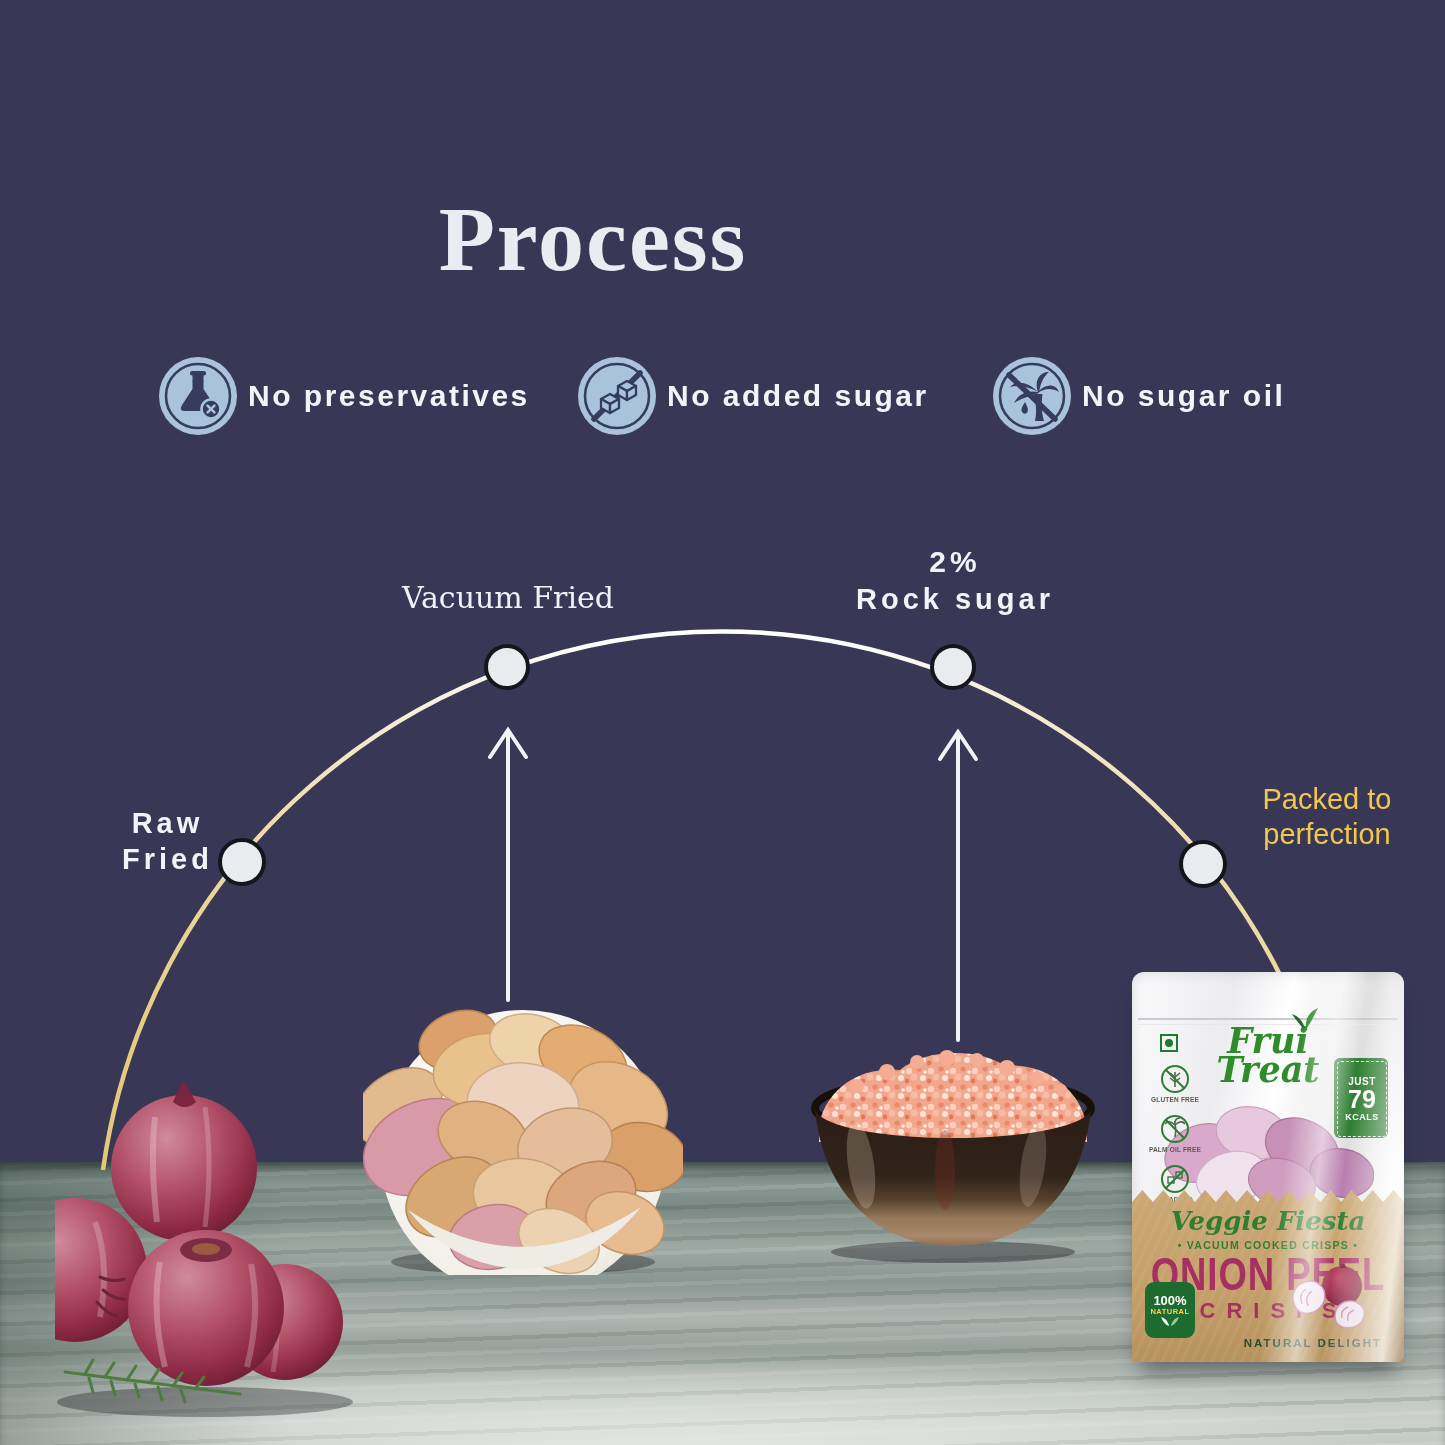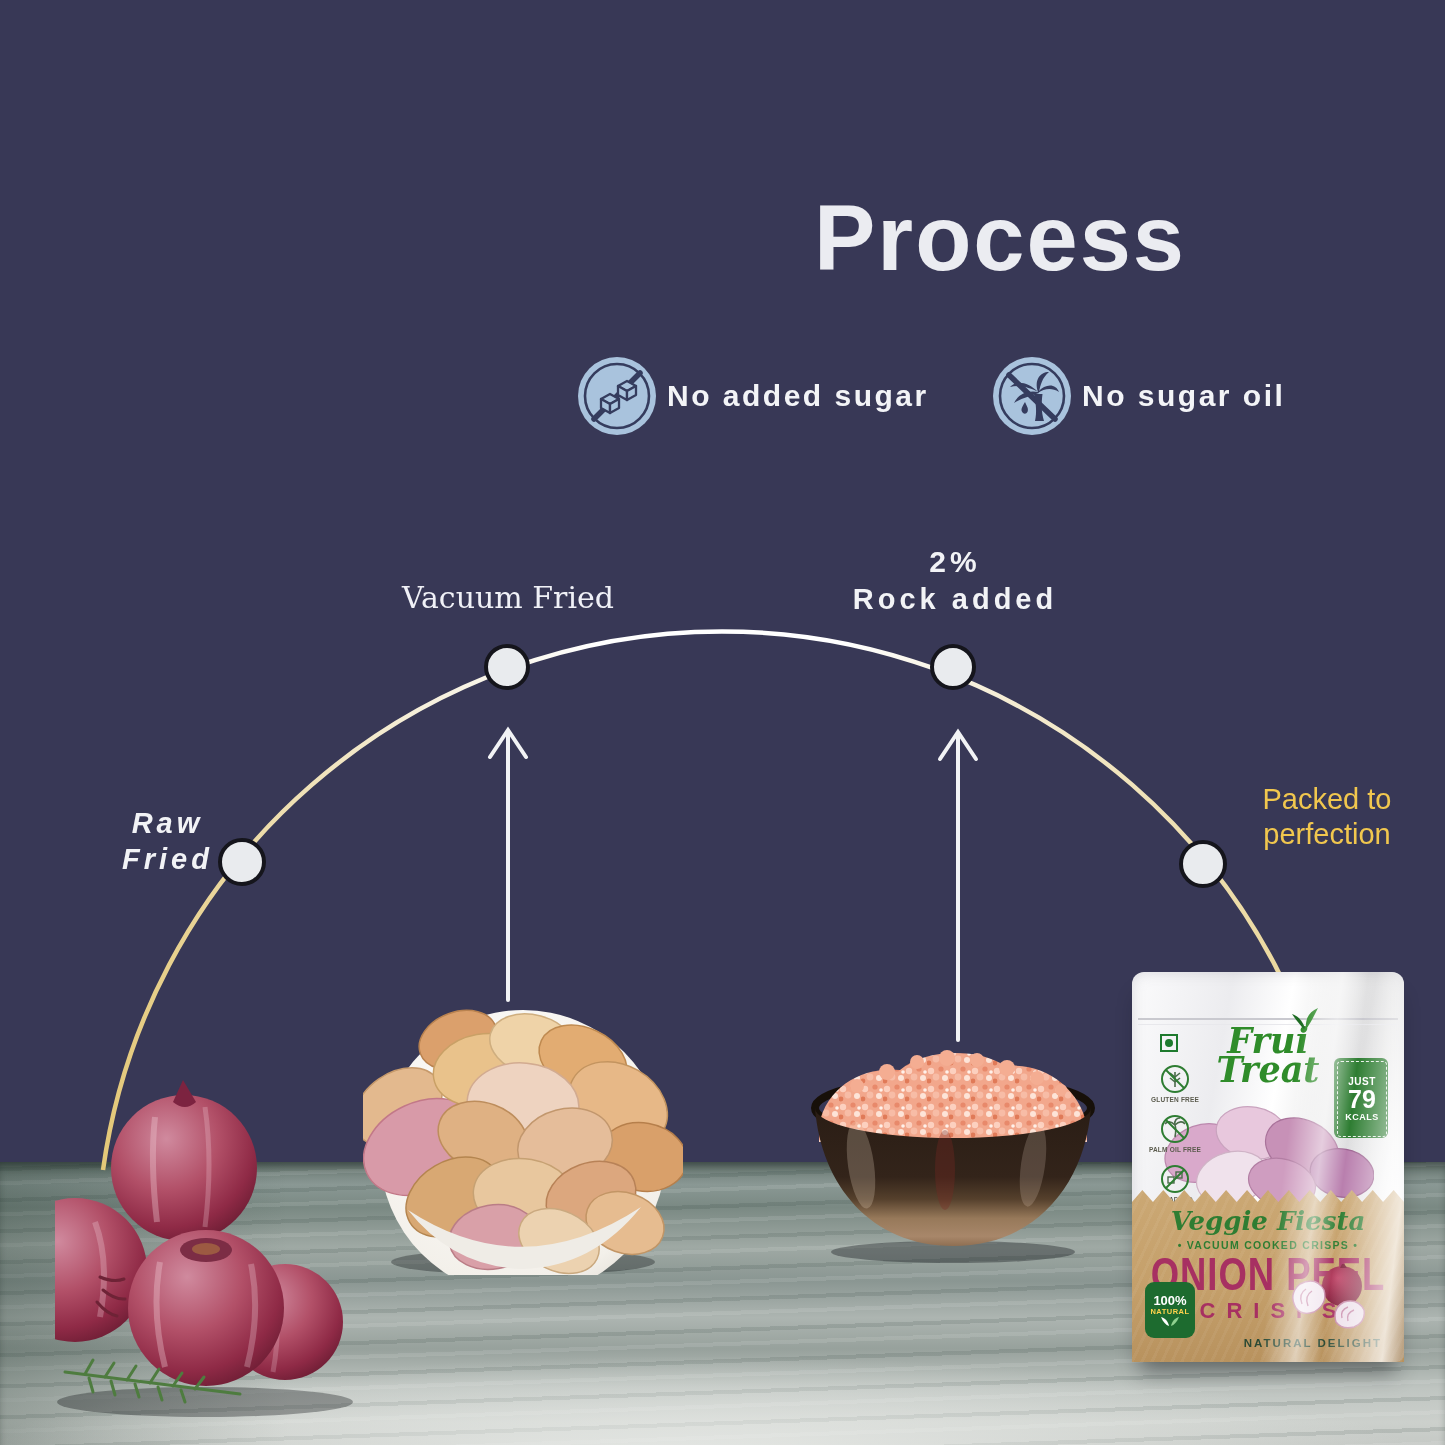--- a/index.html
+++ b/index.html
@@ -16,37 +16,37 @@
       repeating-linear-gradient(-2deg, rgba(255,255,255,.10) 0 4px, rgba(0,0,0,0) 4px 14px, rgba(28,48,42,.12) 14px 18px, rgba(0,0,0,0) 18px 31px),
       linear-gradient(180deg,#66756f 0%,#8a9894 8%,#7a8983 16%,#9fa9a4 30%,#8a9692 42%,#adb5b1 55%,#97a19c 66%,#bfc5c1 80%,#ccd0cc 92%,#c5c9c5 100%);
   }
   .surface::before{
     content:"";position:absolute;inset:0;
     box-shadow:inset 0 7px 9px -3px rgba(18,28,26,.5);
   }
   
   .title{
     position:absolute;left:0;top:186px;width:1186px;margin:0;
-    text-align:right;font-family:Liberation Sans, sans-serif;font-weight:700;
+    text-align:center;font-family:Liberation Serif, serif;font-weight:700;
     font-size:92px;letter-spacing:2px;color:#ebecf1;z-index:4;
   }
   
   .feature{position:absolute;top:355px;display:flex;align-items:center;gap:9px;z-index:4;}
   .f1{left:157px;} .f2{left:576px;} .f3{left:991px;}
   .feature-label{
     font-weight:bold;font-size:30px;letter-spacing:2.5px;color:#f3f4f7;white-space:nowrap;
   }
   .badge{width:82px;height:82px;display:block;}
   
   .overlay{position:absolute;left:0;top:0;z-index:2;}
   
   .step{position:absolute;z-index:4;text-align:center;}
   .step-bold{font-weight:bold;color:#f2f3f6;letter-spacing:4px;font-size:29px;line-height:1.25;}
   .step-serif{font-family:"DejaVu Serif",serif;color:#f0f1f7;font-size:30px;}
-  .step-raw{left:55px;top:805px;width:225px;font-style:italic;}
+  .step-raw{left:55px;top:805px;width:225px;}
   .step-vacuum{left:358px;top:580px;width:300px;}
   .step-rock{left:805px;top:543px;width:300px;}
   .step-rock .l1{font-size:30px;}
   .step-packed{left:1222px;top:782px;width:210px;font-family:Liberation Sans, sans-serif;
     color:#f1c74e;font-size:29px;line-height:1.22;}
   
   .art{position:absolute;z-index:3;}
   .art-onions{left:55px;top:1072px;}
   .art-crisps{left:363px;top:985px;}
   .art-salt{left:795px;top:1030px;}
@@ -102,20 +102,32 @@
 </style>
 </head>
 <body>
 
 <div class="stage">
 
   <div class="surface"></div>
 
   <h1 class="title">Process</h1>
 
+  <div class="feature f1">
+    <svg class="badge" viewBox="-41 -41 82 82">
+      <circle r="39" fill="#a9c3dd"></circle>
+      <circle r="32" fill="#a9c3dd" stroke="#353c5e" stroke-width="2.6"></circle>
+      <rect x="-8" y="-25" width="16" height="4.5" rx="2" fill="#353c5e"></rect>
+      <rect x="-5.5" y="-22" width="11" height="8" fill="#353c5e"></rect>
+      <path d="M -5.5 -15 L -5.5 -7 L -16 9 Q -19.5 15 -13 15 L 13 15 Q 19.5 15 16 9 L 5.5 -7 L 5.5 -15 Z" fill="#353c5e"></path>
+      <circle cx="13" cy="13" r="9.5" fill="#353c5e" stroke="#a9c3dd" stroke-width="2.6"></circle>
+      <path d="M 9.6 9.6 L 16.4 16.4 M 16.4 9.6 L 9.6 16.4" stroke="#a9c3dd" stroke-width="2.6" stroke-linecap="round"></path>
+    </svg>
+    <span class="feature-label">No preservatives</span>
+  </div>
 
   <div class="feature f2">
     <svg class="badge" viewBox="-41 -41 82 82">
       <circle r="39" fill="#a9c3dd"></circle>
       <circle r="32" fill="#a9c3dd" stroke="#353c5e" stroke-width="2.6"></circle>
       <line x1="-23" y1="23" x2="23" y2="-23" stroke="#353c5e" stroke-width="5.5" stroke-linecap="round"></line>
       <g stroke="#353c5e" stroke-width="2.3" fill="#a9c3dd" stroke-linejoin="round">
         <path d="M -16 3 L -7 -2 L 2 3 L -7 8 Z"></path>
         <path d="M -16 3 L -16 12 L -7 17 L -7 8 Z"></path>
         <path d="M 2 3 L 2 12 L -7 17 L -7 8 Z"></path>
@@ -172,21 +184,21 @@
 
   <div class="step step-raw step-bold">
     <div>Raw</div>
     <div>Fried</div>
   </div>
   <div class="step step-vacuum step-serif">
     <span>Vacuum Fried</span>
   </div>
   <div class="step step-rock step-bold">
     <div class="l1">2%</div>
-    <div>Rock added</div>
+    <div>Rock sugar</div>
   </div>
   <div class="step step-packed">
     <div>Packed to</div>
     <div>perfection</div>
   </div>
 
   <svg class="art art-onions" width="300" height="345" viewBox="0 0 300 345">
     <defs>
       <radialGradient id="on" cx="38%" cy="30%" r="78%">
         <stop offset="0" stop-color="#d08a9e"></stop>

